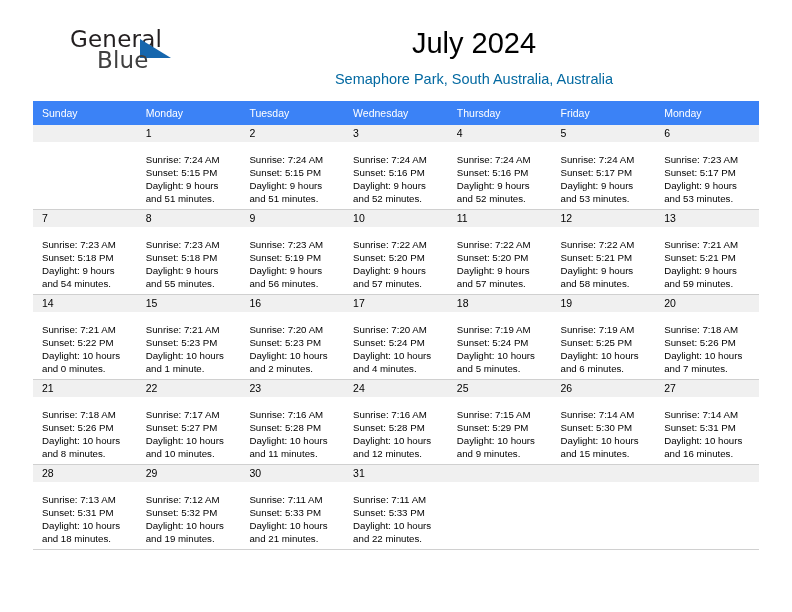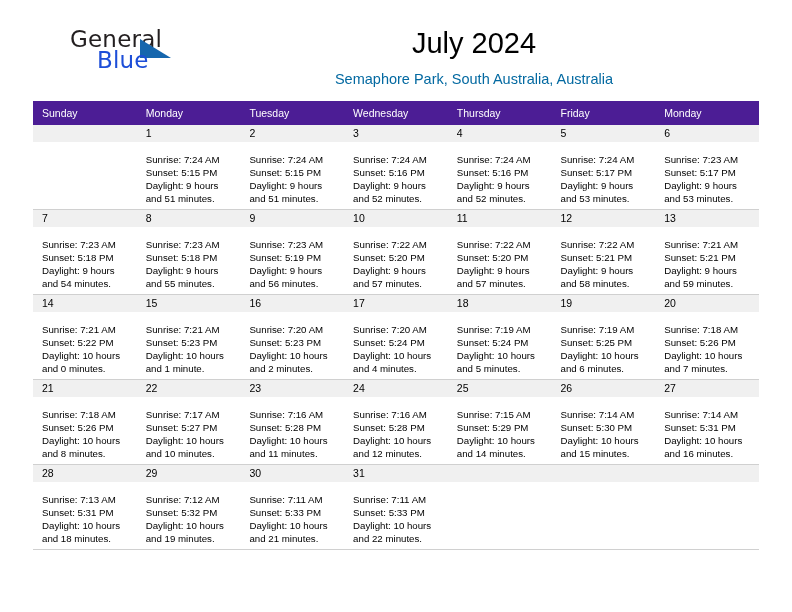--- a/index.html
+++ b/index.html
@@ -44,21 +44,21 @@
     letter-spacing: 0.2px;
     color: #231f20;
     font-family: "DejaVu Sans", sans-serif;
   }
   .brand-blue {
     position: absolute;
     left: 27px;
     top: 21px;
     font-size: 23px;
     letter-spacing: 0.2px;
-    color: #1d4ed8;
+    color: #404040;
     font-family: "DejaVu Sans", sans-serif;
   }
   .brand-tri {
     position: absolute;
     left: 70px;
     top: 13px;
     width: 0;
     height: 0;
     border-left: 31px solid #1566ad;
     border-top: 19px solid transparent;
@@ -86,21 +86,21 @@
   .cal-wrap {
     padding: 14px 33px 0 33px;
     box-sizing: border-box;
   }
   table.calendar {
     width: 726px;
     border-collapse: collapse;
     table-layout: fixed;
   }
   table.calendar th {
-    background: #4c1d95;
+    background: #3b82f6;
     color: #ffffff;
     font-weight: normal;
     font-size: 10.5px;
     text-align: left;
     padding: 6px 0 6px 9px;
     height: 10px;
     border: none;
   }
   table.calendar td {
     vertical-align: top;
@@ -394,21 +394,21 @@
                 <div>Daylight: 10 hours</div>
                 <div>and 12 minutes.</div>
               </div>
             </td>
             <td class="week-sep">
               <div class="daynum-band">25</div>
               <div class="cell-body">
                 <div>Sunrise: 7:15 AM</div>
                 <div>Sunset: 5:29 PM</div>
                 <div>Daylight: 10 hours</div>
-                <div>and 14 minutes.</div>
+                <div>and 9 minutes.</div>
               </div>
             </td>
             <td class="week-sep">
               <div class="daynum-band">26</div>
               <div class="cell-body">
                 <div>Sunrise: 7:14 AM</div>
                 <div>Sunset: 5:30 PM</div>
                 <div>Daylight: 10 hours</div>
                 <div>and 15 minutes.</div>
               </div>

